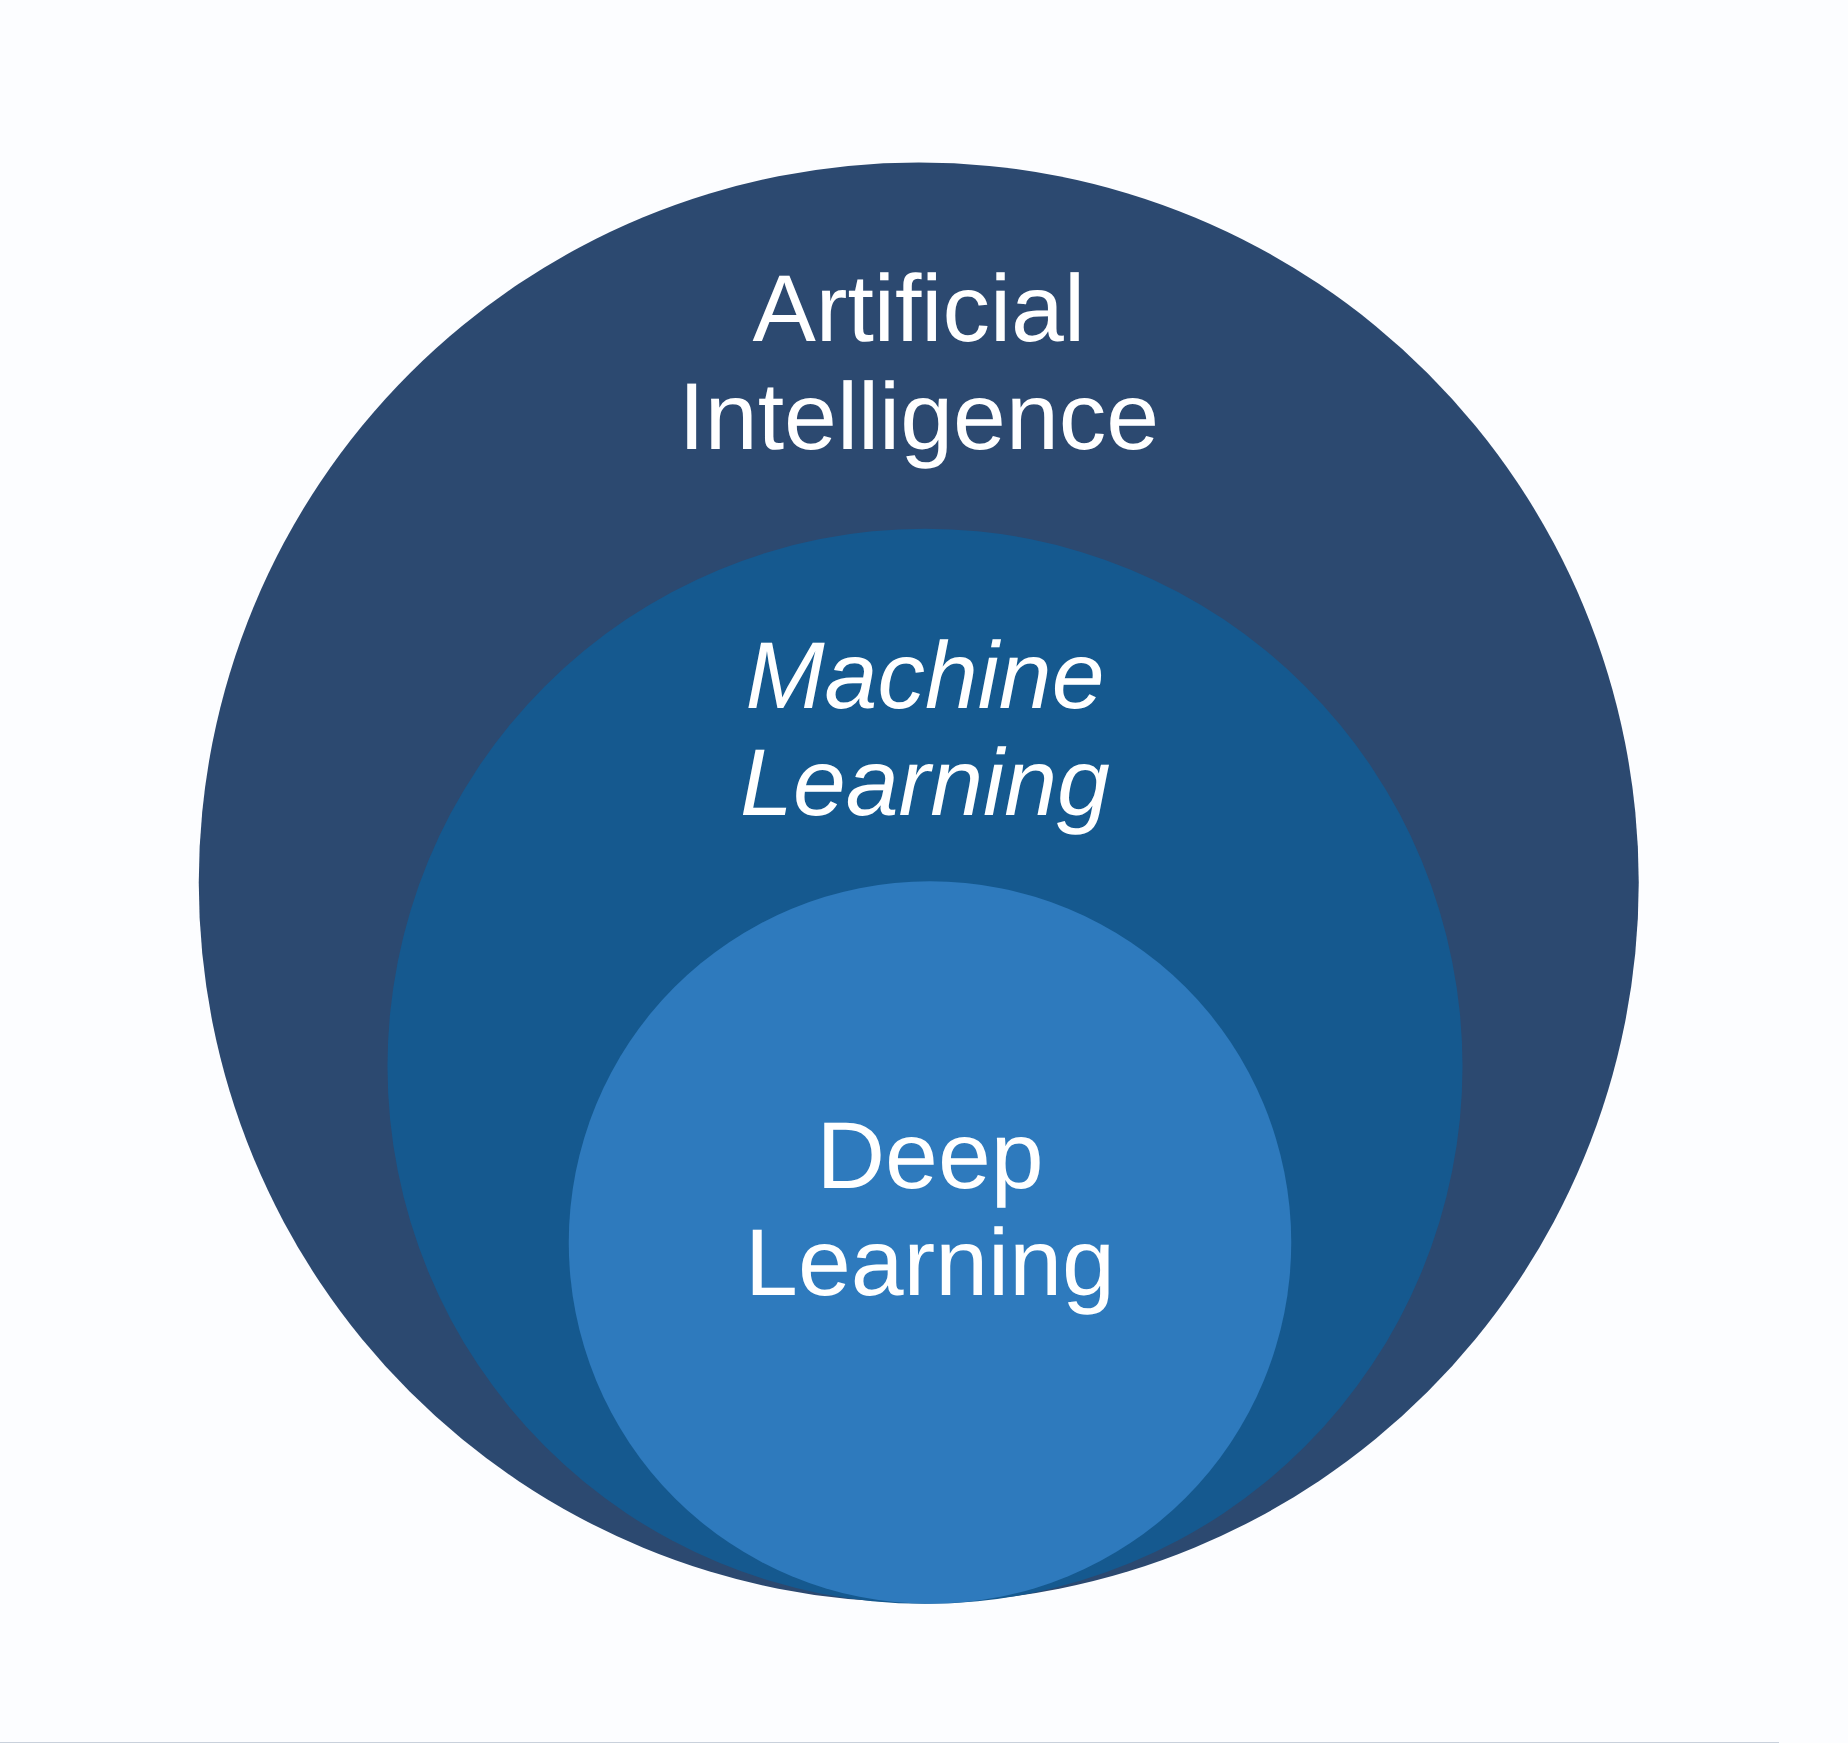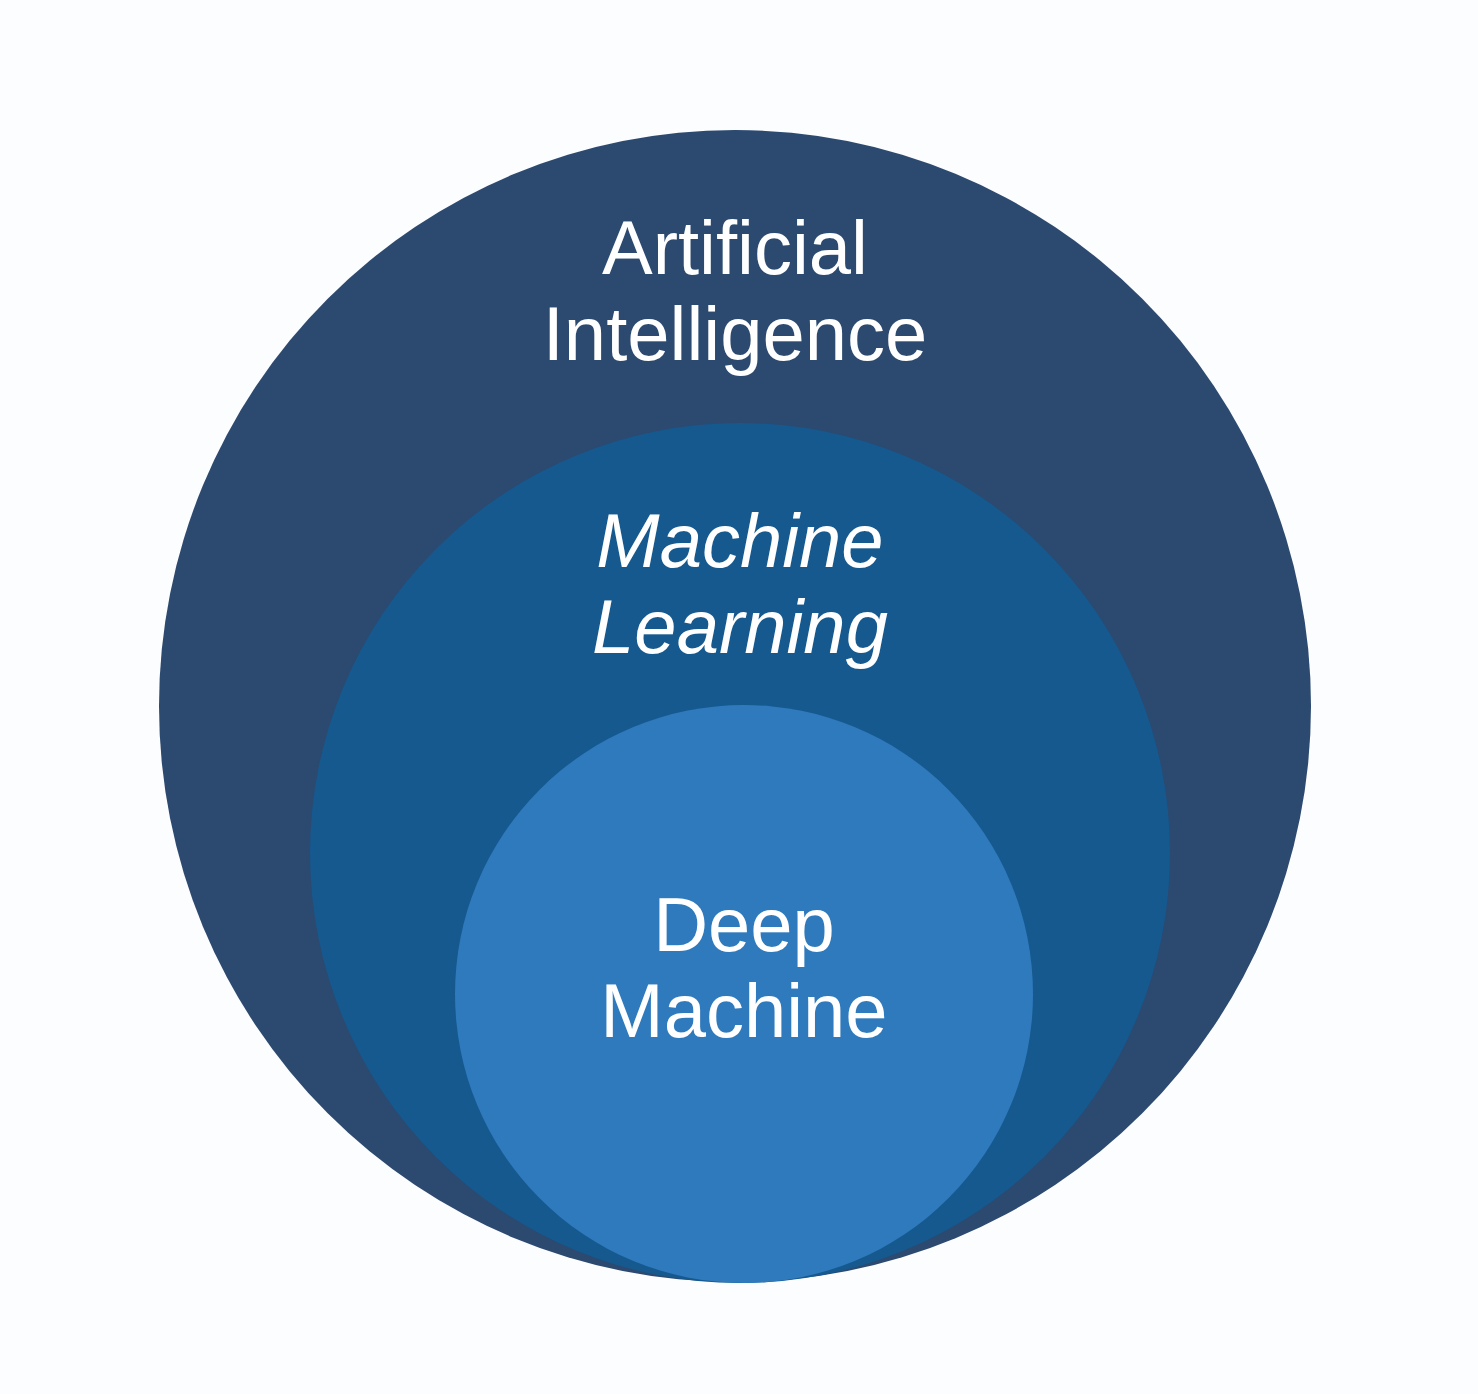--- a/index.html
+++ b/index.html
@@ -61,16 +61,16 @@
 Intelligence</div>
   </div>
 
   <div class="circle circle-ml" style="background: rgb(21, 89, 143);">
     <div class="label">Machine
 Learning</div>
   </div>
 
   <div class="circle circle-dl" style="background: rgb(46, 122, 189);">
     <div class="label">Deep
-Machine</div>
+Learning</div>
   </div>
 
 </div>
 
 </body></html>

